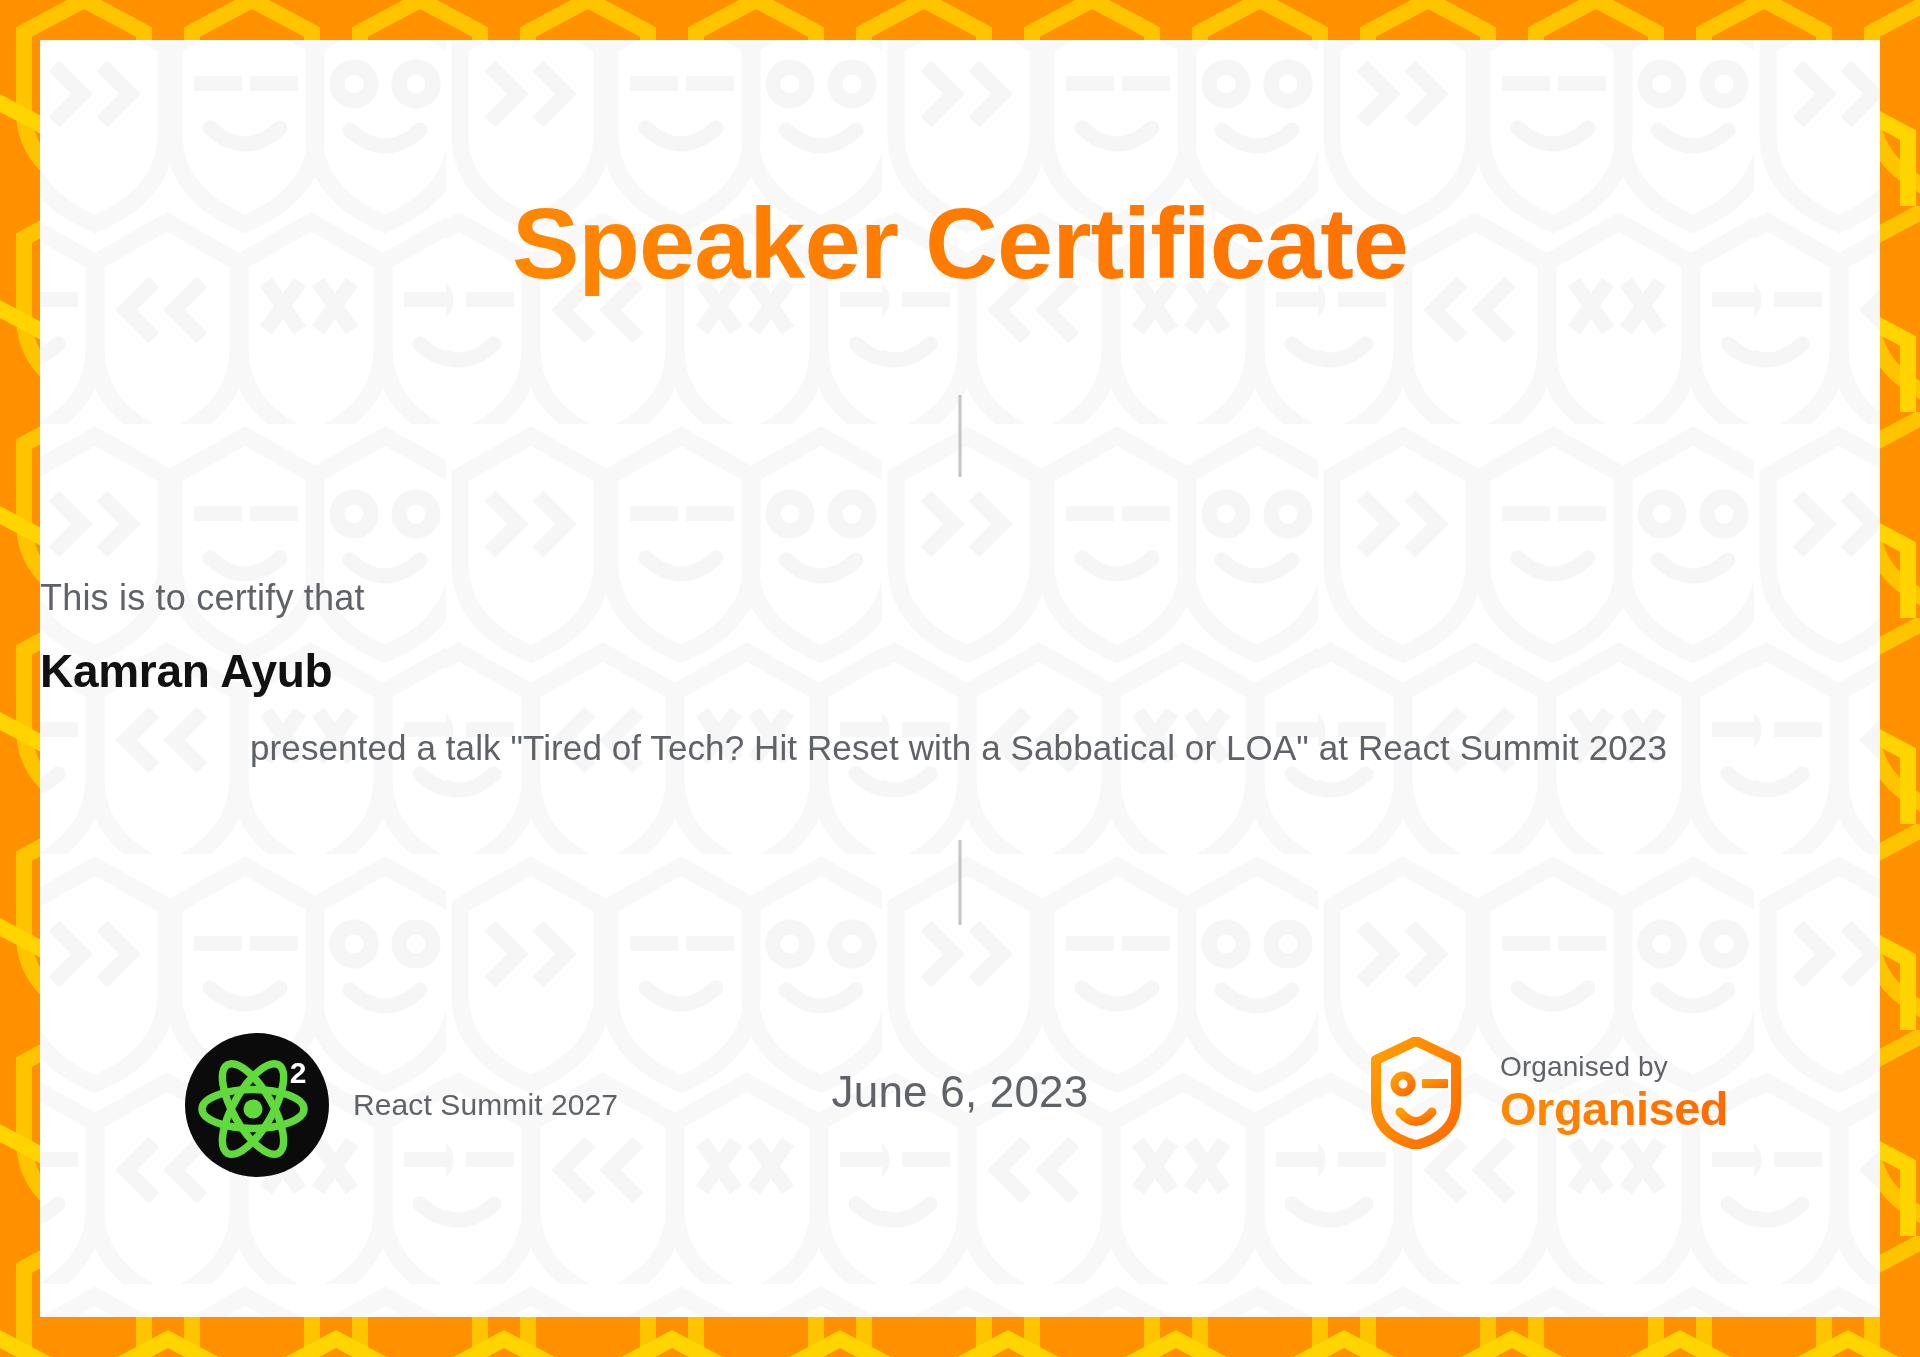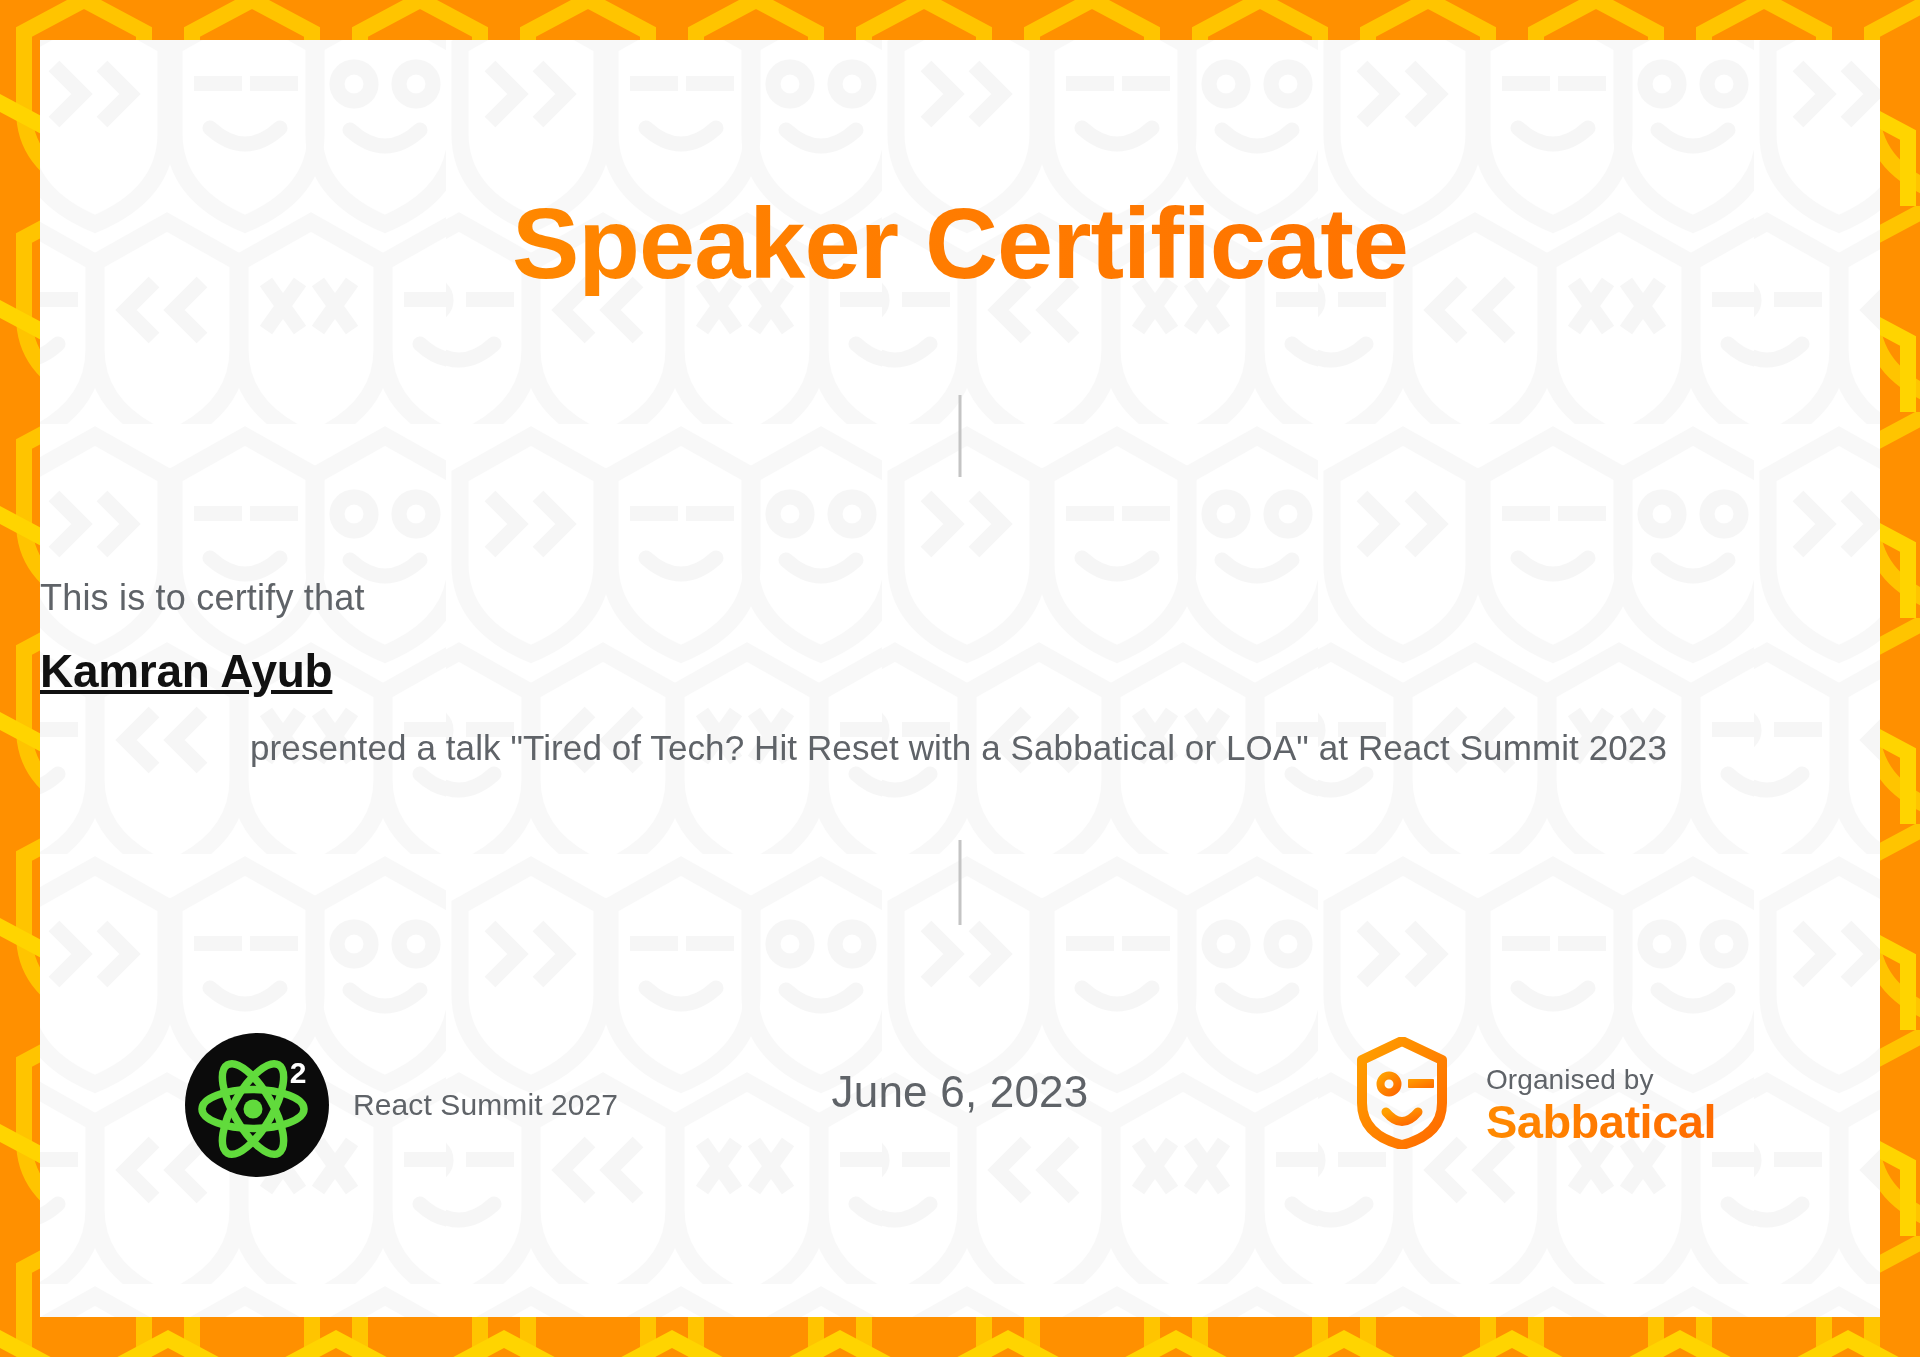--- a/index.html
+++ b/index.html
@@ -97,21 +97,20 @@
     line-height: 1.3;
     letter-spacing: 0.2px;
   }
 
   #recipient-name {
     margin-top: 22px;
     font-size: 46px;
     font-weight: bold;
     color: #111111;
     letter-spacing: -0.3px;
-    text-decoration: underline;
   }
 
   #talk-line {
     margin: 28px auto 0 auto;
     width: 1420px;
     font-size: 35px;
     color: #5F6368;
     line-height: 1.28;
     letter-spacing: 0.1px;
   }
@@ -158,24 +157,24 @@
     top: 42px;
     font-size: 44px;
     color: #5F6368;
     white-space: nowrap;
     letter-spacing: 0.2px;
   }
 
   
   #organiser {
     position: absolute;
-    right: 164px;
+    right: 152px;
     top: 12px;
     display: flex;
-    align-items: flex-end;
+    align-items: center;
     gap: 38px;
   }
   #organiser-logo-mark { width: 92px; height: 112px; flex: 0 0 auto; }
   #organiser-text { display: flex; flex-direction: column; justify-content: center; }
   #organiser-prefix {
     font-size: 28px;
     color: #5F6368;
     line-height: 1.15;
     letter-spacing: 0.1px;
   }
@@ -338,20 +337,20 @@
                 <stop offset="100%" stop-color="#FF6A00"></stop>
               </linearGradient>
             </defs>
             <path d="M6 23 L46 4 L86 23 L86 66 Q86 98 46 108 Q6 98 6 66 Z" fill="none" stroke="url(#gn-grad)" stroke-width="10" stroke-linejoin="round"></path>
             <circle cx="33" cy="47" r="8.5" fill="none" stroke="url(#gn-grad)" stroke-width="8"></circle>
             <rect x="52" y="42" width="26" height="9" rx="1" fill="url(#gn-grad)"></rect>
             <path d="M30 75 Q46 94 62 75" fill="none" stroke="url(#gn-grad)" stroke-width="9" stroke-linecap="round"></path>
           </svg>
           <div id="organiser-text">
             <div id="organiser-prefix">Organised by</div>
-            <div id="organiser-name">Sabbatical</div>
+            <div id="organiser-name">Organised</div>
           </div>
         </div>
 
       </div>
     </div>
   </div>
 </div>
 
 </body></html>

